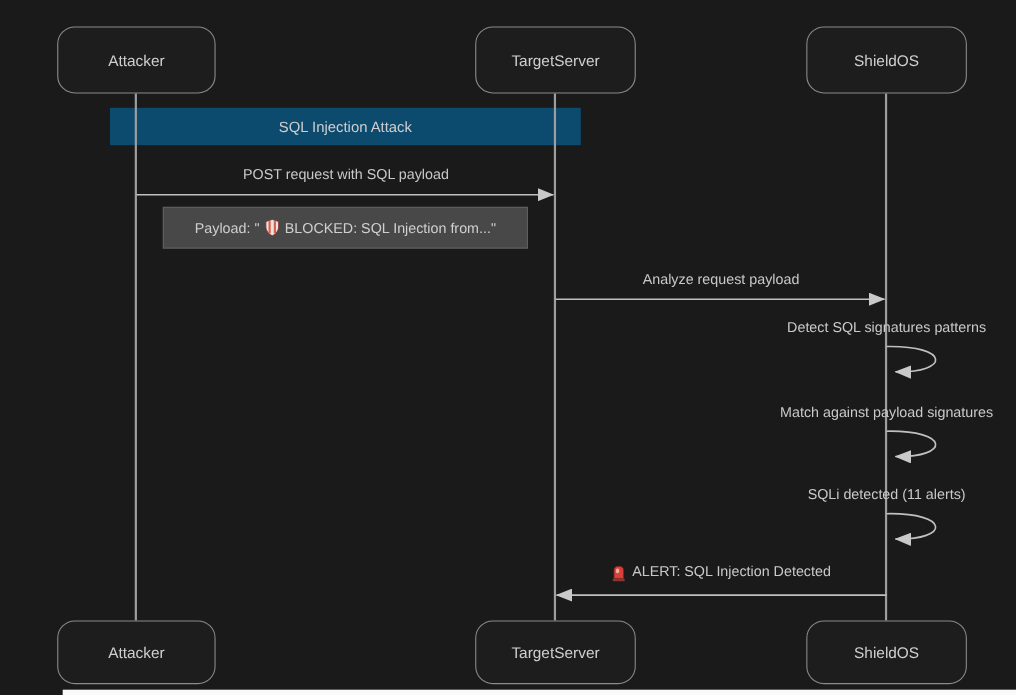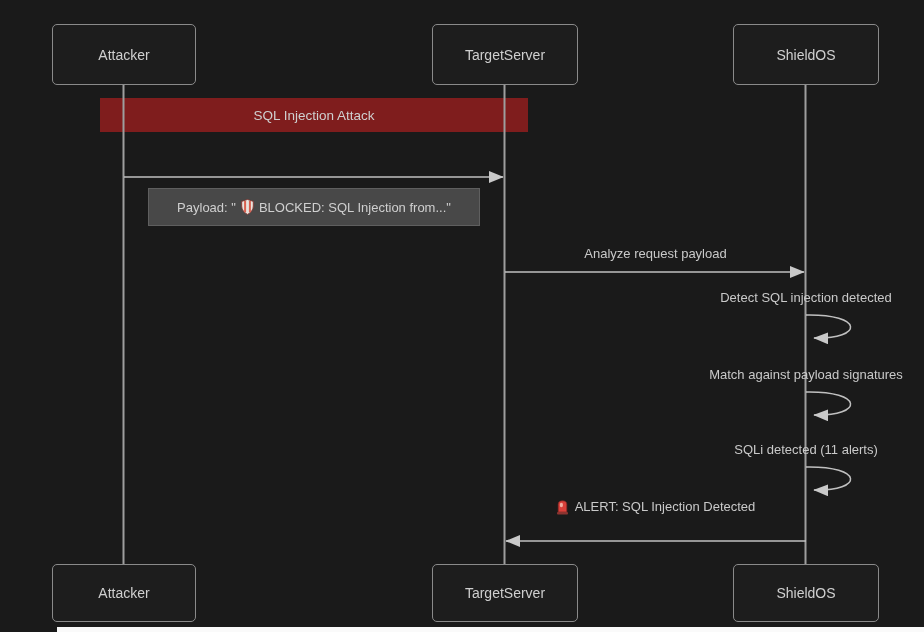--- a/index.html
+++ b/index.html
@@ -4,27 +4,27 @@
 <style>
   html,body{margin:0;padding:0;background:#101010;}
   #stage{
     position:relative;width:924px;height:632px;overflow:hidden;
     background:#1a1a1a;
     font-family:"Liberation Sans","DejaVu Sans",sans-serif;
     color:#cccccc;
   }
   .actor-box{
     position:absolute;height:61px;
-    background:#1d1d1d;border:1.5px solid #8a8a8a;border-radius:5px;
+    background:#1d1d1d;border:1.5px solid #8a8a8a;border-radius:16px;
     display:flex;align-items:center;justify-content:center;
     font-size:14px;color:#cfcfcf;box-sizing:border-box;z-index:3;
   }
   .title-bar{
     position:absolute;left:100px;top:98px;width:428px;height:34px;
-    background:#7f1d1d;display:flex;align-items:center;justify-content:center;
+    background:#0c4a6e;display:flex;align-items:center;justify-content:center;
     font-size:13.5px;color:#cfcfcf;z-index:1;
   }
   .msg-label{
     position:absolute;font-size:13px;color:#c9c9c9;text-align:center;
     display:flex;align-items:center;justify-content:center;gap:6px;
     height:18px;line-height:18px;white-space:nowrap;z-index:3;
   }
   .note-box{
     position:absolute;left:148px;top:188px;width:332px;height:38px;
     background:#484848;border:1px solid #5f5f5f;box-sizing:border-box;
@@ -77,50 +77,53 @@
   <div class="actor-box" style="left:52px;top:564px;width:144px;height:58px;">
     <span>Attacker</span>
   </div>
   <div class="actor-box" style="left:432px;top:564px;width:146px;height:58px;">
     <span>TargetServer</span>
   </div>
   <div class="actor-box" style="left:733px;top:564px;width:146px;height:58px;">
     <span>ShieldOS</span>
   </div>
 
+  <div class="msg-label" style="left:124px;top:150px;width:381px;">
+    <span>POST request with SQL payload</span>
+  </div>
 
   <div class="note-box">
     <span>Payload: "</span>
     <span class="icon">
       <svg width="13" height="16" viewBox="0 0 13 16">
         <path d="M6.5 0.5 L12.3 2.4 V7 C12.3 11 9.6 13.8 6.5 15.4 C3.4 13.8 0.7 11 0.7 7 V2.4 Z" fill="#e8e4df" stroke="#84302a" stroke-width="0.8"></path>
         <rect x="3.1" y="2" width="2" height="11.2" fill="#d9604f"></rect>
         <rect x="7.9" y="2" width="2" height="11.2" fill="#d9604f"></rect>
       </svg>
     </span>
     <span>BLOCKED: SQL Injection from..."</span>
   </div>
 
   <div class="msg-label" style="left:505px;top:245px;width:301px;">
     <span>Analyze request payload</span>
   </div>
 
   <div class="msg-label" style="left:656px;top:289px;width:300px;">
-    <span>Detect SQL injection detected</span>
+    <span>Detect SQL signatures patterns</span>
   </div>
 
   <div class="msg-label" style="left:656px;top:366px;width:300px;">
     <span>Match against payload signatures</span>
   </div>
 
   <div class="msg-label" style="left:656px;top:441px;width:300px;">
     <span>SQLi detected (11 alerts)</span>
   </div>
 
-  <div class="msg-label" style="left:505px;top:498px;width:301px;">
+  <div class="msg-label" style="left:505px;top:511px;width:301px;align-items:flex-end;">
     <span class="icon">
       <svg width="13" height="15" viewBox="0 0 13 15">
         <path d="M2.2 4.5 Q2.2 0.8 6.5 0.8 Q10.8 0.8 10.8 4.5 V12 H2.2 Z" fill="#d9403a" stroke="#7e2522" stroke-width="0.7"></path>
         <ellipse cx="5.4" cy="5" rx="1.6" ry="2.2" fill="#f3b9ae" opacity="0.9"></ellipse>
         <rect x="1" y="12" width="11" height="2.4" rx="1" fill="#8c3430"></rect>
       </svg>
     </span>
     <span>ALERT: SQL Injection Detected</span>
   </div>
 

